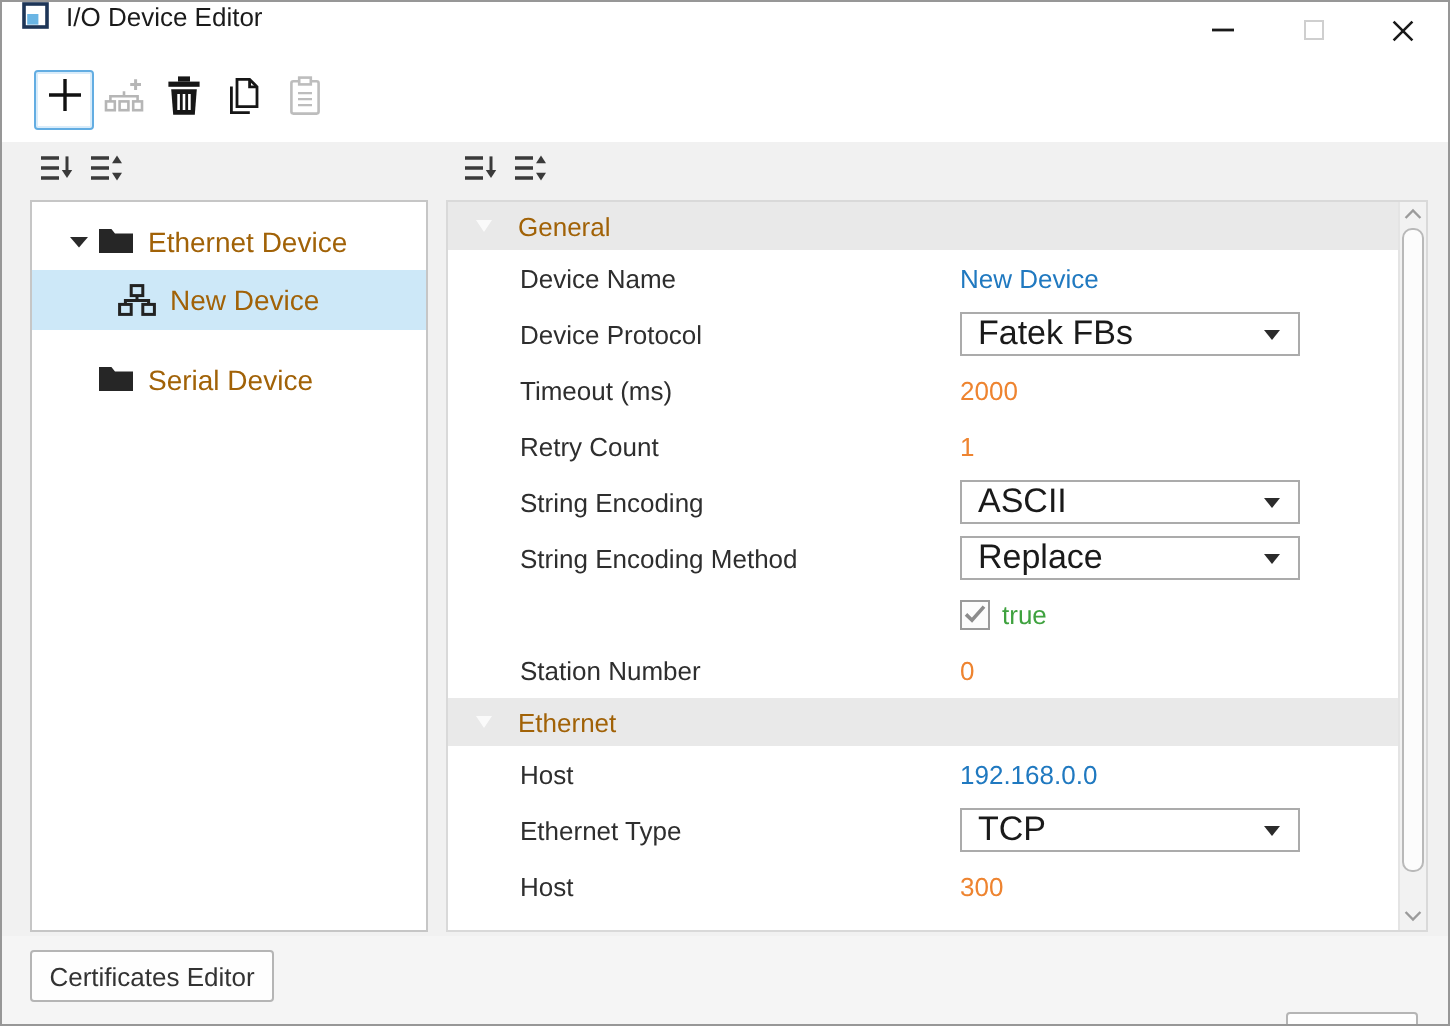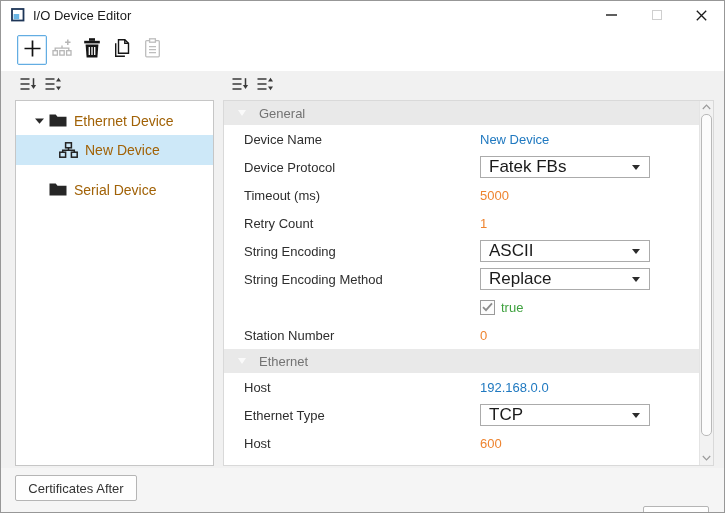--- a/index.html
+++ b/index.html
@@ -1,20 +1,20 @@
 <!DOCTYPE html>
 <html><head>
 <meta charset="utf-8">
 <style>
   * { margin:0; padding:0; box-sizing:border-box; font-family:"Liberation Sans","DejaVu Sans",sans-serif; }
   html,body { background:#ffffff; }
   .window { position:relative; width:725px; height:513px; background:#fff; border:1px solid #979797; overflow:hidden; }
 
   
-  .titlebar { position:absolute; top:0; left:0; right:0; height:28px; display:flex; align-items:center; background:#fff; }
+  .titlebar { position:absolute; top:0; left:0; right:0; height:28px; display:flex; align-items:flex-start; background:#fff; }
   .app-icon { margin-left:10px; width:14px; height:14px; display:flex; }
   .title { margin-left:8px; font-size:13px; color:#1a1a1a; }
   .win-controls { margin-left:auto; display:flex; height:100%; }
   .win-btn { width:45px; height:100%; display:flex; align-items:center; justify-content:center; cursor:default; }
   .max-glyph { width:10px; height:10px; border:1px solid #cfcfcf; background:#fff; }
 
   
   .toolbar { position:absolute; top:28px; left:0; right:0; height:42px; display:flex; align-items:center; padding-left:16px; background:#fff; }
   .tool-btn { width:30px; height:30px; display:flex; align-items:center; justify-content:center; border:1px solid transparent; border-radius:2px; }
   .tool-btn.focused { border-color:#5fა; border:1px solid #63ade2; box-shadow:inset 0 0 0 1px #d9ecfa; }
@@ -33,24 +33,24 @@
   .tree-row.serial { margin-top:10px;text-align:center; }
   .caret-spot { width:10px; margin-left:19px; display:flex; }
   .tree-ico { display:flex; margin-left:4px; }
   .tree-ico.lvl1 { margin-left:43px; }
   .tree-ico.no-caret { margin-left:33px; }
   .tree-label { margin-left:7px; }
 
   
   .props-box { position:absolute; left:222px; top:29px; width:491px; height:366px; background:#fff; border:1px solid #d9d9d9; }
   .props-content { position:absolute; left:0; top:0; right:14px; bottom:0; overflow:hidden; }
-  .section-header { height:24px; background:#e9e9e9; display:flex; align-items:center; padding-left:14px; font-size:13px; color:#737373; }
+  .section-header { height:24px; background:#e9e9e9; display:flex; align-items:center; padding-left:14px; font-size:13px; color:#a16207; }
   .section-caret { width:0; height:0; border-left:4.5px solid transparent; border-right:4.5px solid transparent; border-top:6px solid #fafafa; margin-right:13px; }
   .prop-row { height:28px; display:flex; align-items:center; position:relative; }
-  .prop-label { margin-left:20px; font-size:13px; color:#2e2e2e; }
+  .prop-label { margin-left:36px; font-size:13px; color:#2e2e2e; }
   .prop-value { position:absolute; left:256px; display:flex; align-items:center; }
   .val-blue { color:#2079c0; font-size:13px; }
   .val-orange { color:#ee8430; font-size:13px; }
   .val-green { color:#3fa23f; font-size:13px; }
   .combo { width:170px; height:22px; border:1px solid #ababab; background:#fff; display:flex; align-items:center; padding-left:8px; font-size:17px; color:#1a1a1a; position:relative; }
   .combo-arrow { position:absolute; right:9px; top:8px; width:0; height:0; border-left:4px solid transparent; border-right:4px solid transparent; border-top:5px solid #2b2b2b; }
   .checkbox { width:15px; height:15px; border:1px solid #9a9a9a; background:#fcfcfc; display:flex; align-items:center; justify-content:center; margin-right:6px; }
 
   
   .scrollbar { position:absolute; top:0; right:0; width:14px; height:100%; background:#f2f2f2; border-left:1px solid #e4e4e4; }
@@ -235,21 +235,21 @@
             <span class="combo">
               <span>Fatek FBs</span>
               <span class="combo-arrow"></span>
             </span>
           </span>
         </div>
 
         <div class="prop-row">
           <span class="prop-label">Timeout (ms)</span>
           <span class="prop-value">
-              <span class="val-orange">5000</span>
+              <span class="val-orange">2000</span>
             </span>
         </div>
 
         <div class="prop-row">
           <span class="prop-label">Retry Count</span>
           <span class="prop-value">
               <span class="val-orange">1</span>
             </span>
         </div>
 
@@ -309,21 +309,21 @@
             <span class="combo">
               <span>TCP</span>
               <span class="combo-arrow"></span>
             </span>
           </span>
         </div>
 
         <div class="prop-row">
           <span class="prop-label">Host</span>
           <span class="prop-value">
-              <span class="val-orange">600</span>
+              <span class="val-orange">300</span>
             </span>
         </div>
 
       </div>
 
       <div class="scrollbar">
         <span class="sb-up">
           <svg width="9" height="6" viewBox="0 0 9 6">
               <path d="M0.8 5 L4.5 1.2 L8.2 5" stroke="#9b9b9b" stroke-width="1.2" fill="none"></path>
             </svg>
@@ -332,17 +332,17 @@
         <span class="sb-down">
           <svg width="9" height="6" viewBox="0 0 9 6">
               <path d="M0.8 1 L4.5 4.8 L8.2 1" stroke="#9b9b9b" stroke-width="1.2" fill="none"></path>
             </svg>
         </span>
       </div>
     </div>
   </div>
 
   <div class="footer">
-    <div class="btn btn-cert">Certificates After</div>
+    <div class="btn btn-cert">Certificates Editor</div>
     <div class="btn btn-ok">OK</div>
   </div>
 
 </div>
 
 </body></html>

